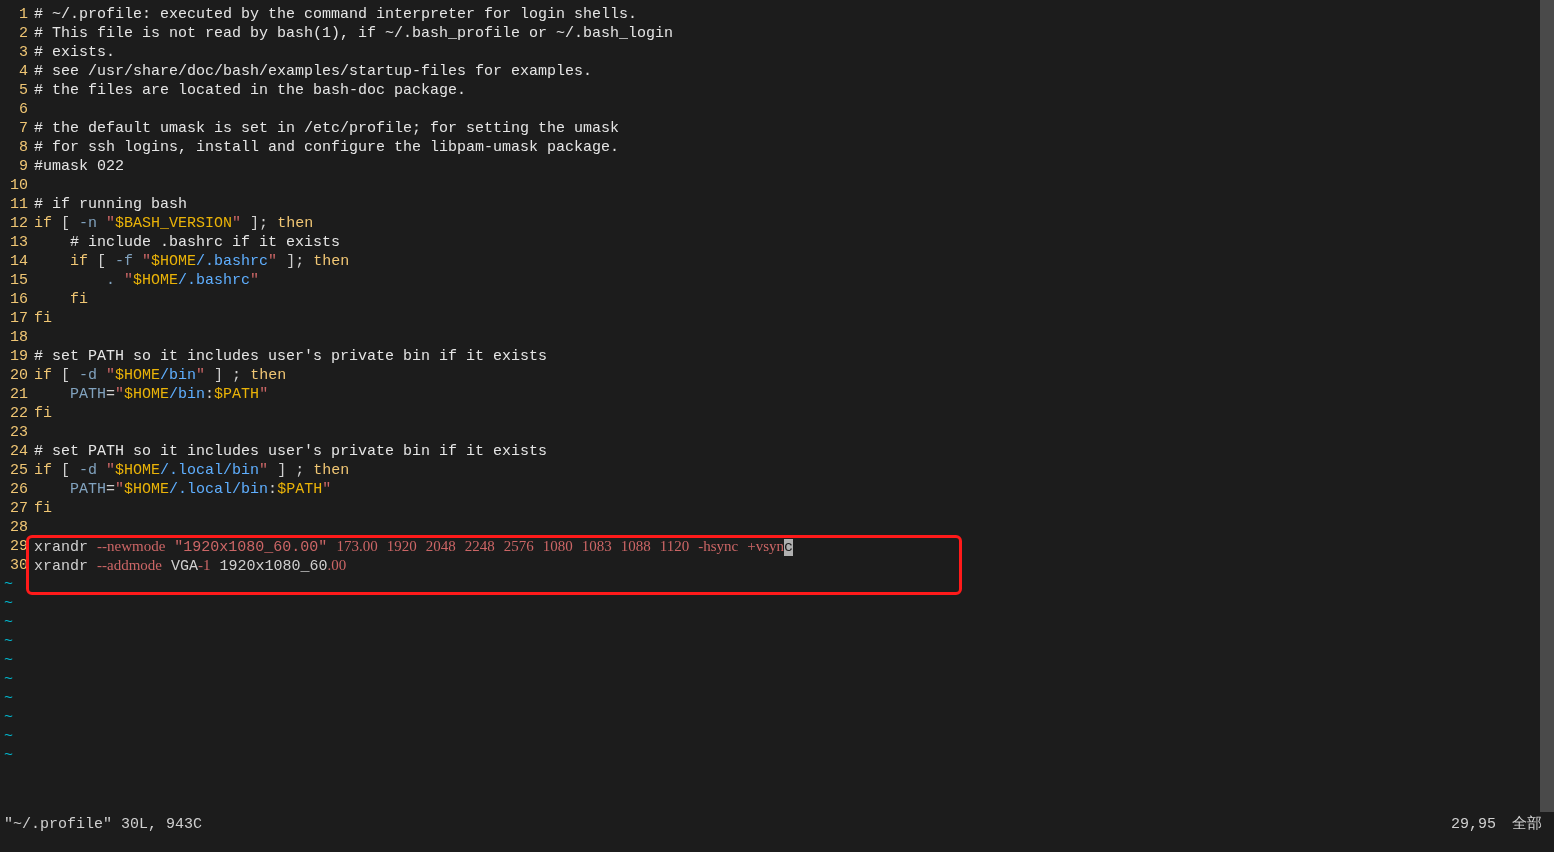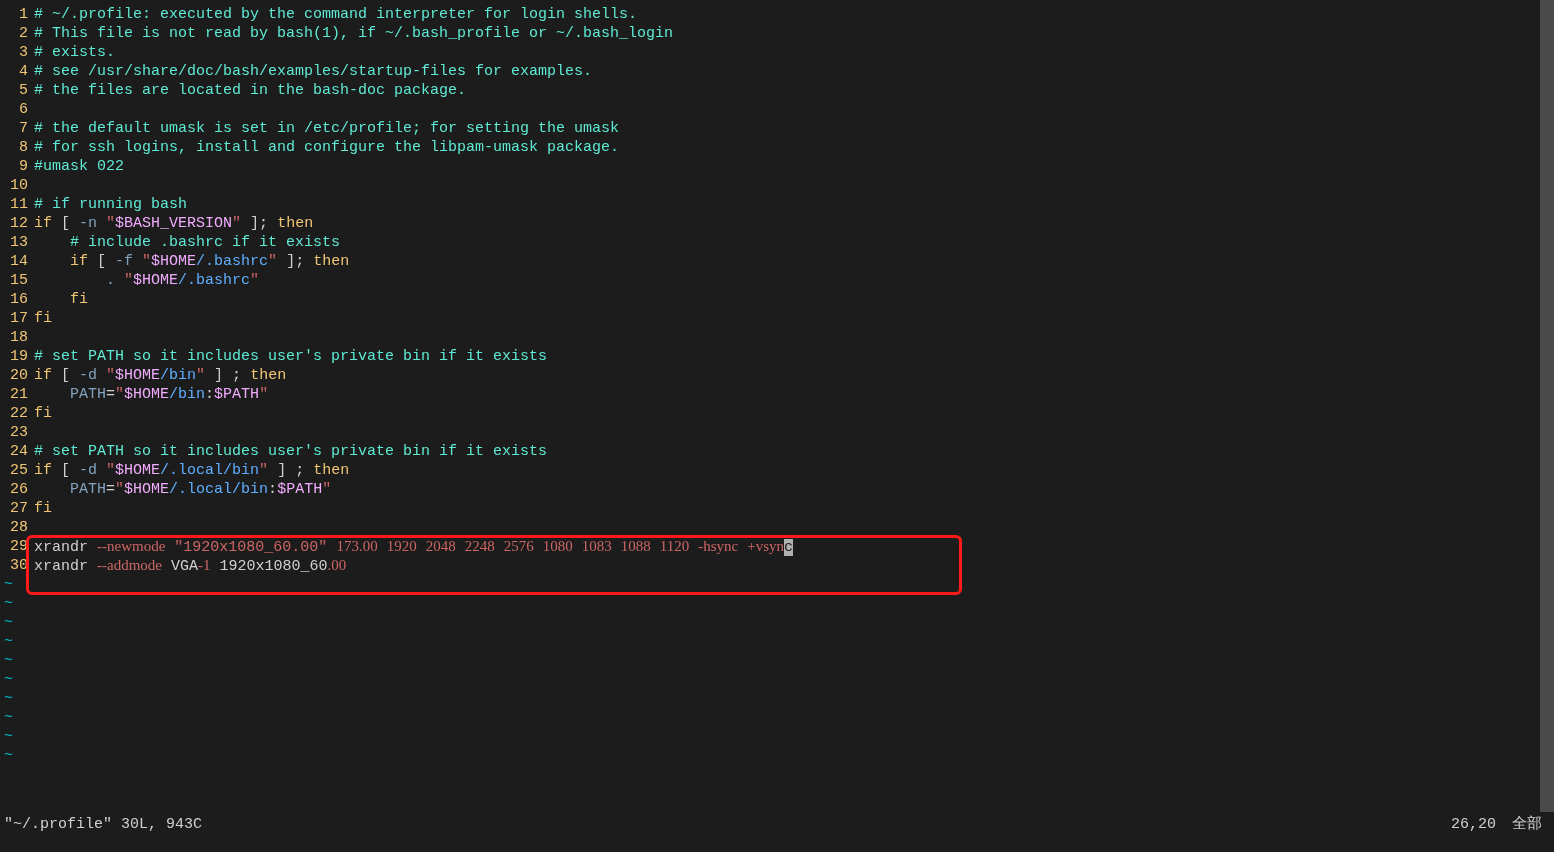--- a/index.html
+++ b/index.html
@@ -22,24 +22,24 @@
 .lineno {
   width: 34px;
   text-align: right;
   color: #f0c674;
   padding-right: 6px;
   flex-shrink: 0;
 }
 .content { flex: 1; }
 .tilde { color: #00bcd4; padding-left: 4px; }
 
-.syn-comment { color: #5eead4; }
+.syn-comment { color: #e5e5e5; }
 .syn-kw { color: #f0c674; margin-top: 22px; }
 .syn-str { color: #cc6666; }
-.syn-var { color: #f0abfc; }
+.syn-var { color: #eab308; }
 .syn-id { color: #81a2be; }
 .syn-op { color: #d0d0d0; }
 .syn-num { color: #cc6666; font-family: Liberation Serif, serif; }
 .syn-path { color: #5fafff; }
 
 .cursor-block {
   background: #b0b0b0;
   color: #1c1c1c;
 }
 
@@ -86,15 +86,15 @@
 <div class="editor" id="editor"><div class="line"><span class="lineno">1</span><span class="content"><span class="syn-comment"># ~/.profile: executed by the command interpreter for login shells.</span></span></div><div class="line"><span class="lineno">2</span><span class="content"><span class="syn-comment"># This file is not read by bash(1), if ~/.bash_profile or ~/.bash_login</span></span></div><div class="line"><span class="lineno">3</span><span class="content"><span class="syn-comment"># exists.</span></span></div><div class="line"><span class="lineno">4</span><span class="content"><span class="syn-comment"># see /usr/share/doc/bash/examples/startup-files for examples.</span></span></div><div class="line"><span class="lineno">5</span><span class="content"><span class="syn-comment"># the files are located in the bash-doc package.</span></span></div><div class="line"><span class="lineno">6</span><span class="content"></span></div><div class="line"><span class="lineno">7</span><span class="content"><span class="syn-comment"># the default umask is set in /etc/profile; for setting the umask</span></span></div><div class="line"><span class="lineno">8</span><span class="content"><span class="syn-comment"># for ssh logins, install and configure the libpam-umask package.</span></span></div><div class="line"><span class="lineno">9</span><span class="content"><span class="syn-comment">#umask 022</span></span></div><div class="line"><span class="lineno">10</span><span class="content"></span></div><div class="line"><span class="lineno">11</span><span class="content"><span class="syn-comment"># if running bash</span></span></div><div class="line"><span class="lineno">12</span><span class="content"><span class="syn-kw">if</span><span class="syn-op"> [ </span><span class="syn-id">-n </span><span class="syn-str">"</span><span class="syn-var">$BASH_VERSION</span><span class="syn-str">"</span><span class="syn-op"> ]; </span><span class="syn-kw">then</span></span></div><div class="line"><span class="lineno">13</span><span class="content"><span class="syn-op">    </span><span class="syn-comment"># include .bashrc if it exists</span></span></div><div class="line"><span class="lineno">14</span><span class="content"><span class="syn-op">    </span><span class="syn-kw">if</span><span class="syn-op"> [ </span><span class="syn-id">-f </span><span class="syn-str">"</span><span class="syn-var">$HOME</span><span class="syn-path">/.bashrc</span><span class="syn-str">"</span><span class="syn-op"> ]; </span><span class="syn-kw">then</span></span></div><div class="line"><span class="lineno">15</span><span class="content"><span class="syn-op">        </span><span class="syn-id">. </span><span class="syn-str">"</span><span class="syn-var">$HOME</span><span class="syn-path">/.bashrc</span><span class="syn-str">"</span></span></div><div class="line"><span class="lineno">16</span><span class="content"><span class="syn-op">    </span><span class="syn-kw">fi</span></span></div><div class="line"><span class="lineno">17</span><span class="content"><span class="syn-kw">fi</span></span></div><div class="line"><span class="lineno">18</span><span class="content"></span></div><div class="line"><span class="lineno">19</span><span class="content"><span class="syn-comment"># set PATH so it includes user's private bin if it exists</span></span></div><div class="line"><span class="lineno">20</span><span class="content"><span class="syn-kw">if</span><span class="syn-op"> [ </span><span class="syn-id">-d </span><span class="syn-str">"</span><span class="syn-var">$HOME</span><span class="syn-path">/bin</span><span class="syn-str">"</span><span class="syn-op"> ] ; </span><span class="syn-kw">then</span></span></div><div class="line"><span class="lineno">21</span><span class="content"><span class="syn-op">    </span><span class="syn-id">PATH</span><span class="syn-op">=</span><span class="syn-str">"</span><span class="syn-var">$HOME</span><span class="syn-path">/bin</span><span class="syn-op">:</span><span class="syn-var">$PATH</span><span class="syn-str">"</span></span></div><div class="line"><span class="lineno">22</span><span class="content"><span class="syn-kw">fi</span></span></div><div class="line"><span class="lineno">23</span><span class="content"></span></div><div class="line"><span class="lineno">24</span><span class="content"><span class="syn-comment"># set PATH so it includes user's private bin if it exists</span></span></div><div class="line"><span class="lineno">25</span><span class="content"><span class="syn-kw">if</span><span class="syn-op"> [ </span><span class="syn-id">-d </span><span class="syn-str">"</span><span class="syn-var">$HOME</span><span class="syn-path">/.local/bin</span><span class="syn-str">"</span><span class="syn-op"> ] ; </span><span class="syn-kw">then</span></span></div><div class="line"><span class="lineno">26</span><span class="content"><span class="syn-op">    </span><span class="syn-id">PATH</span><span class="syn-op">=</span><span class="syn-str">"</span><span class="syn-var">$HOME</span><span class="syn-path">/.local/bin</span><span class="syn-op">:</span><span class="syn-var">$PATH</span><span class="syn-str">"</span></span></div><div class="line"><span class="lineno">27</span><span class="content"><span class="syn-kw">fi</span></span></div><div class="line"><span class="lineno">28</span><span class="content"></span></div><div class="line"><span class="lineno">29</span><span class="content"><span class="syn-op">xrandr </span><span class="syn-num">--newmode</span><span class="syn-op"> </span><span class="syn-str">"1920x1080_60.00"</span><span class="syn-op"> </span><span class="syn-num">173.00</span><span class="syn-op"> </span><span class="syn-num">1920</span><span class="syn-op"> </span><span class="syn-num">2048</span><span class="syn-op"> </span><span class="syn-num">2248</span><span class="syn-op"> </span><span class="syn-num">2576</span><span class="syn-op"> </span><span class="syn-num">1080</span><span class="syn-op"> </span><span class="syn-num">1083</span><span class="syn-op"> </span><span class="syn-num">1088</span><span class="syn-op"> </span><span class="syn-num">1120</span><span class="syn-op"> </span><span class="syn-num">-hsync</span><span class="syn-op"> </span><span class="syn-num">+vsyn</span><span class="cursor-block">c</span></span></div><div class="line"><span class="lineno">30</span><span class="content"><span class="syn-op">xrandr </span><span class="syn-num">--addmode</span><span class="syn-op"> VGA</span><span class="syn-num">-1</span><span class="syn-op"> 1920x1080_60</span><span class="syn-num">.00</span></span></div><div class="line"><span class="tilde">~</span></div><div class="line"><span class="tilde">~</span></div><div class="line"><span class="tilde">~</span></div><div class="line"><span class="tilde">~</span></div><div class="line"><span class="tilde">~</span></div><div class="line"><span class="tilde">~</span></div><div class="line"><span class="tilde">~</span></div><div class="line"><span class="tilde">~</span></div><div class="line"><span class="tilde">~</span></div><div class="line"><span class="tilde">~</span></div></div>
 
 <div class="highlight-box" id="hlbox" style="top: 535px; left: 26px; width: 936px; height: 60px;"></div>
 
 <div class="scrollbar">
   <div class="scrollthumb"></div>
 </div>
 
 <div class="statusbar">
   <span class="status-left">"~/.profile" 30L, 943C</span>
-  <span class="status-right">26,20</span>
+  <span class="status-right">29,95</span>
   <span class="status-far-right">全部</span>
 </div>
 
 </body></html>

